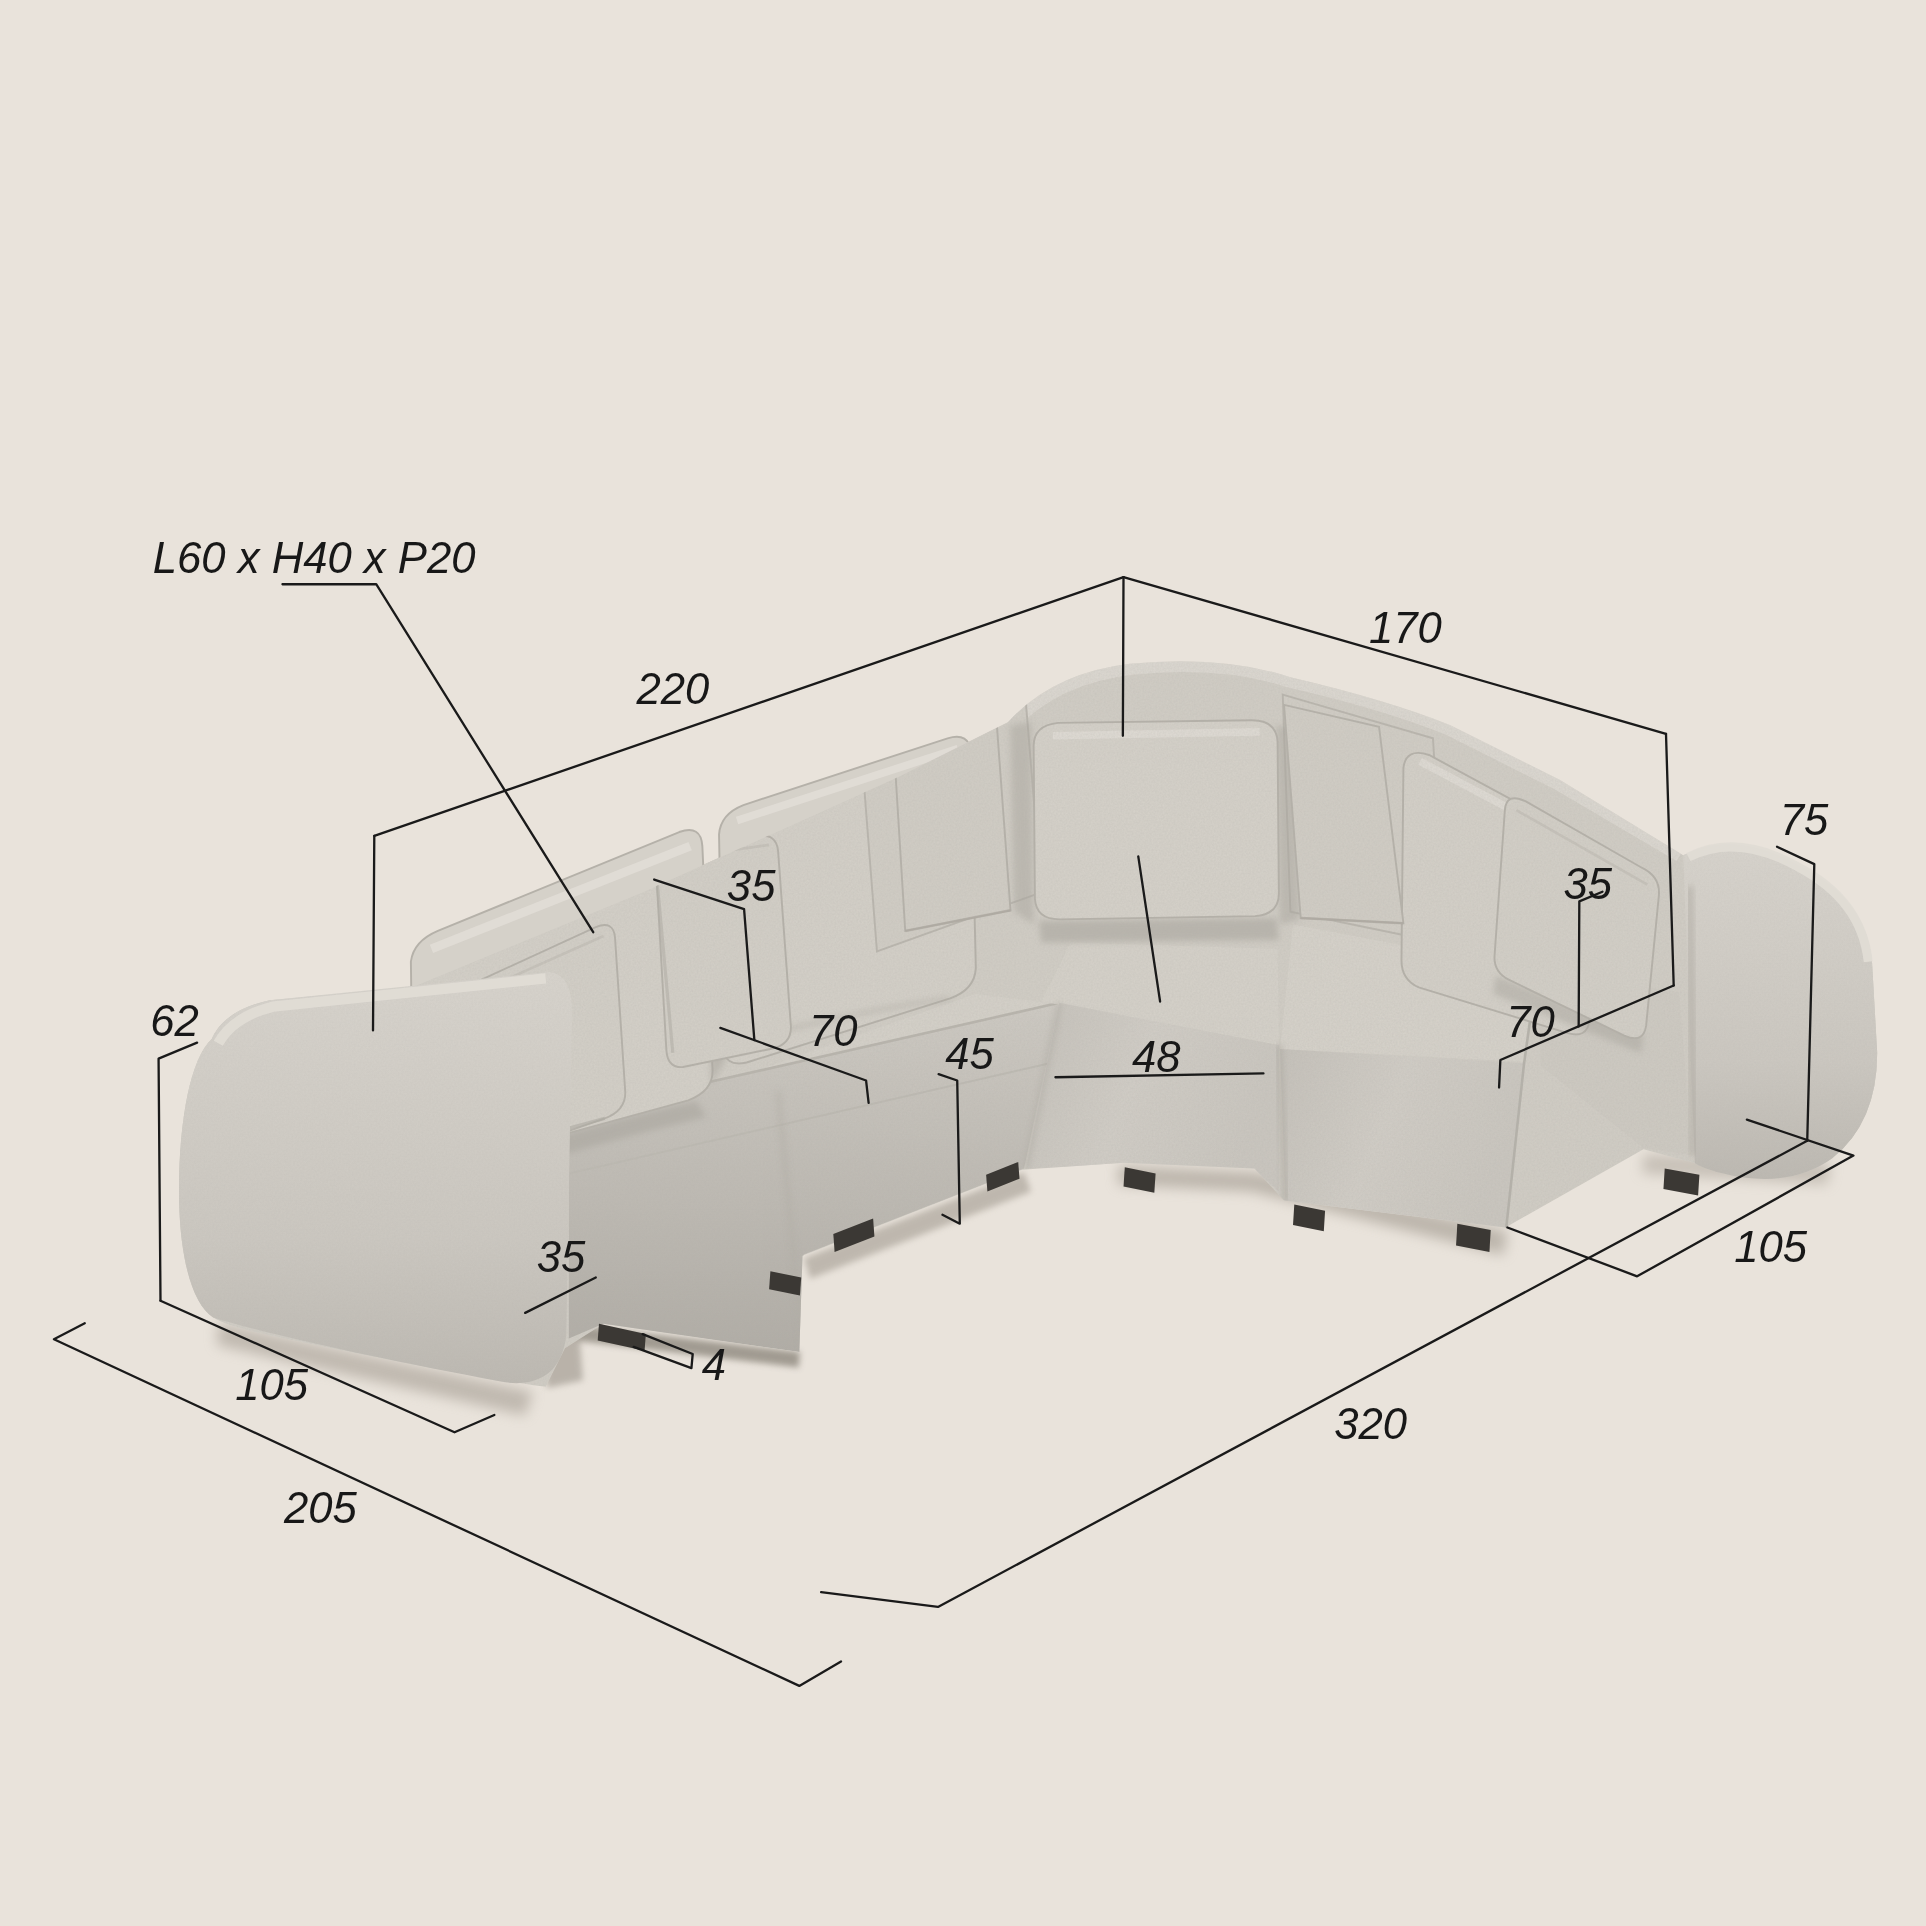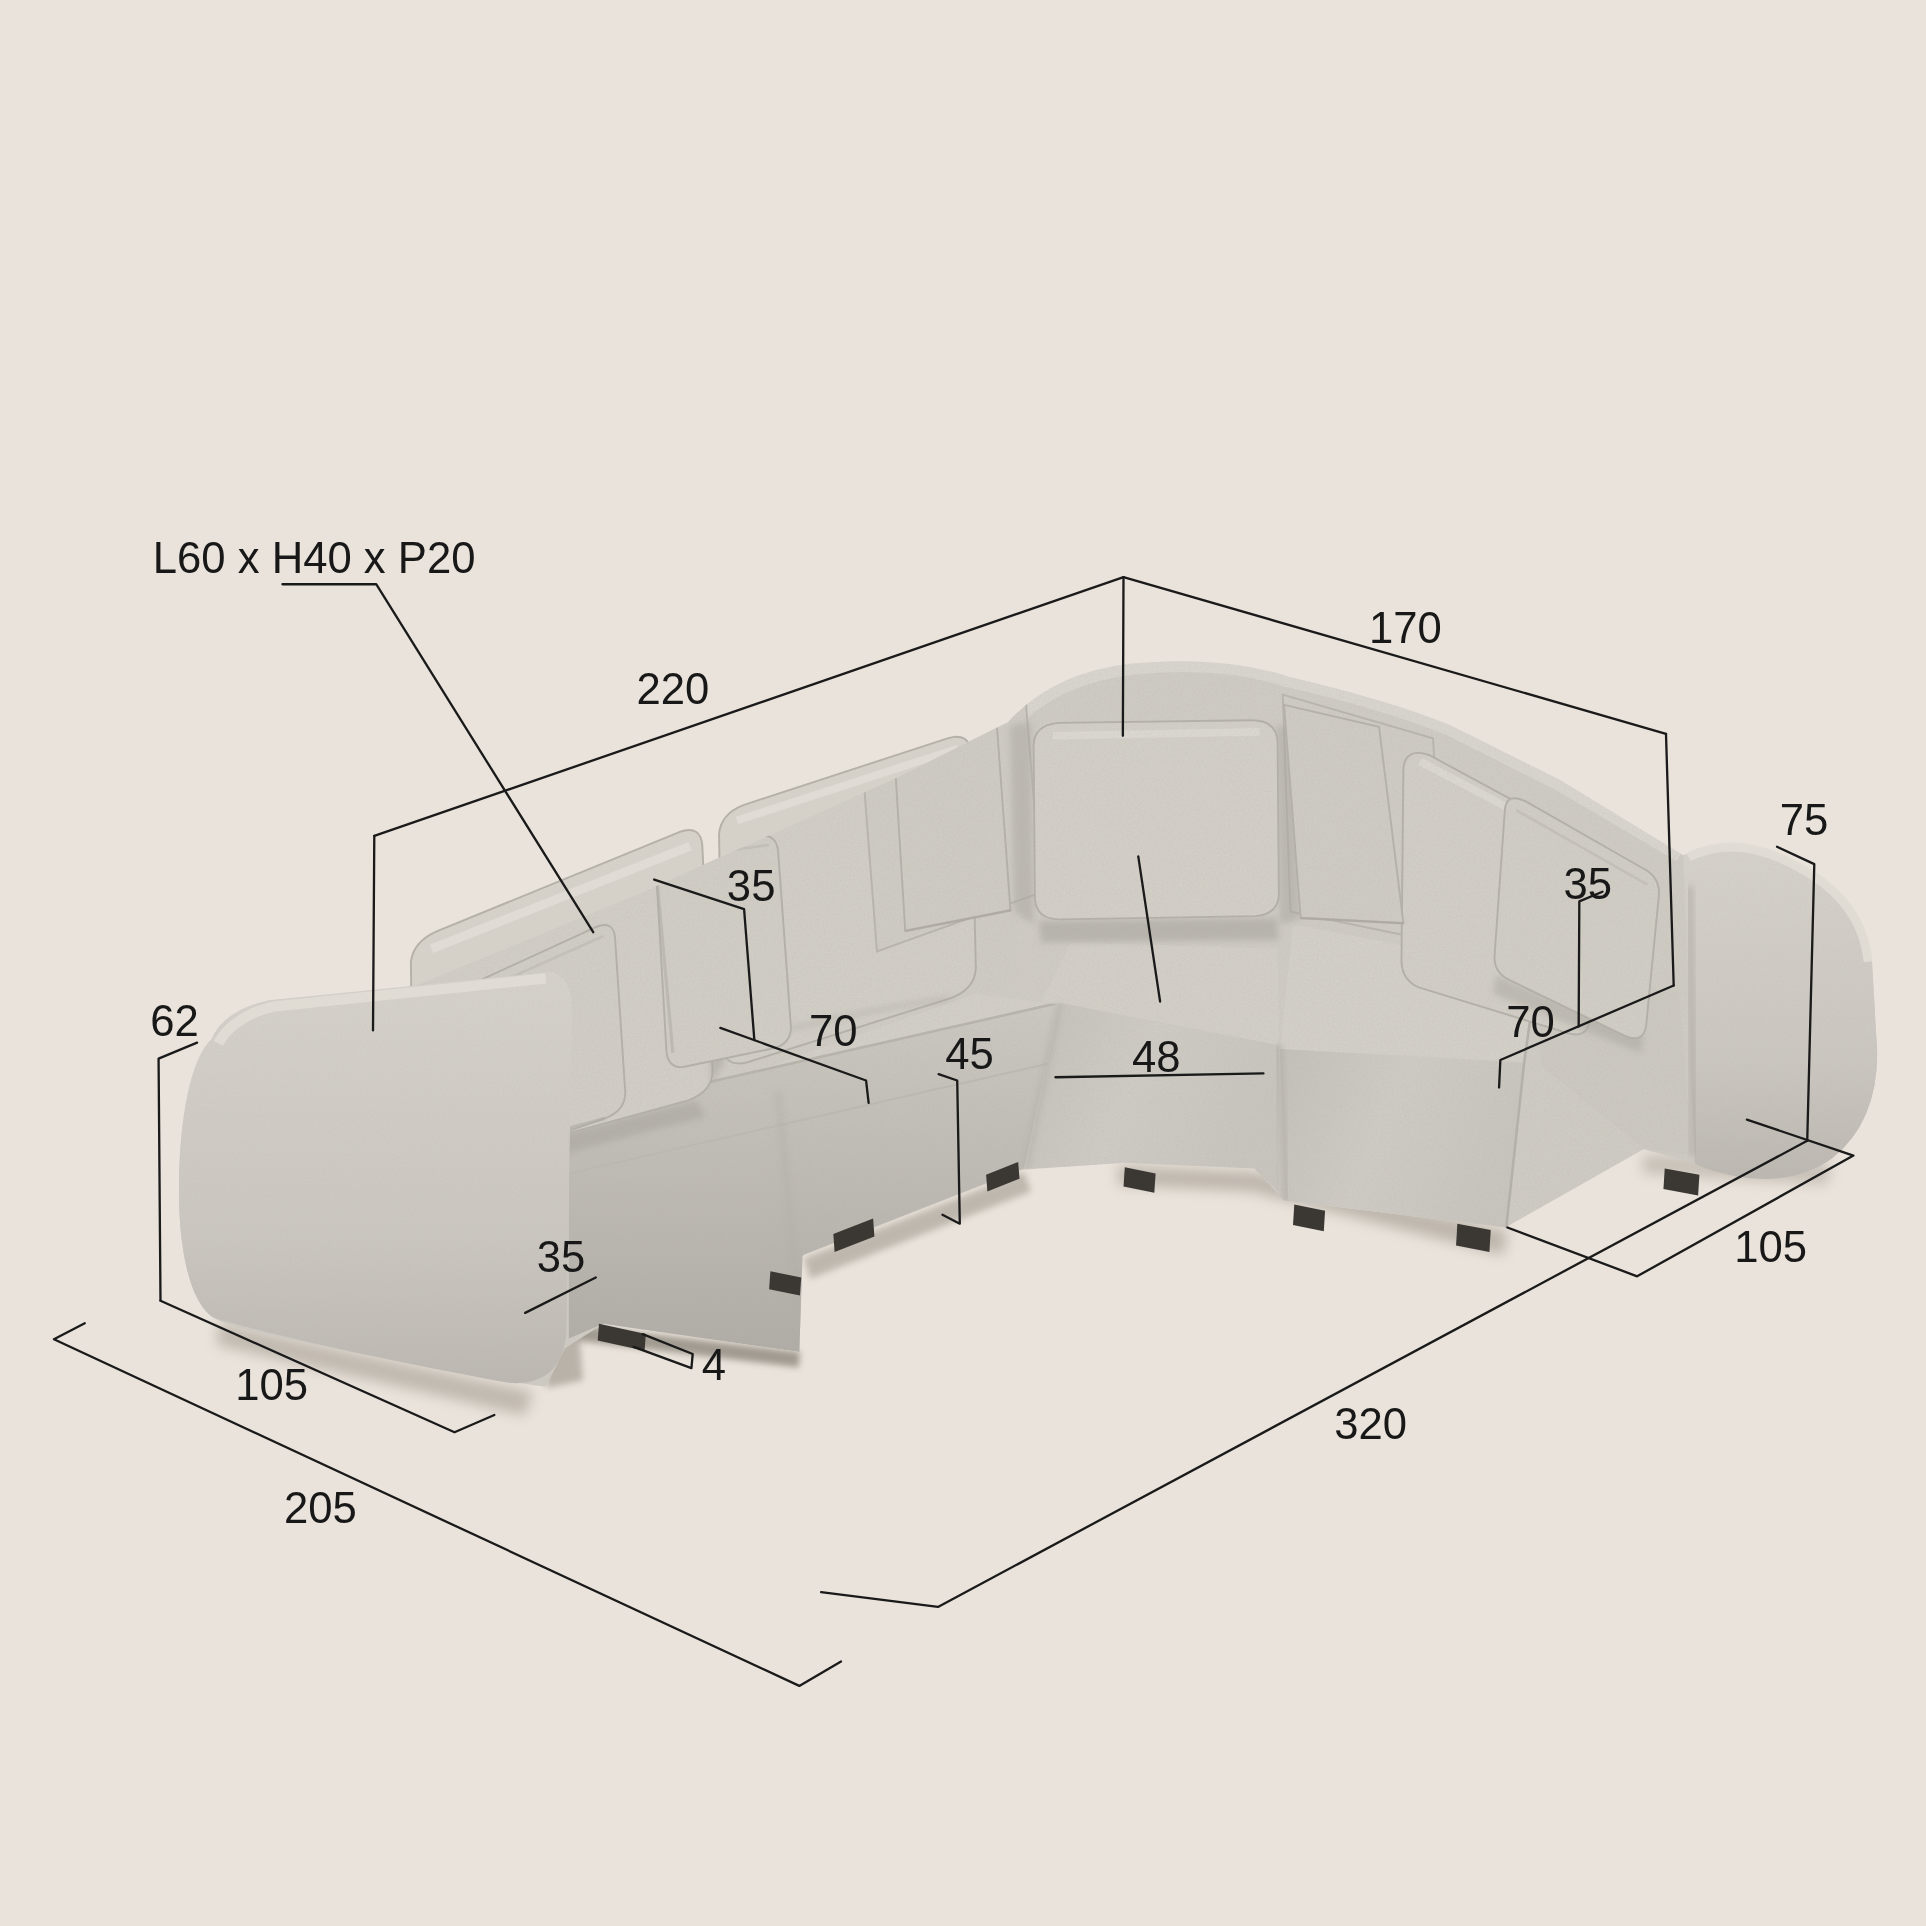--- a/index.html
+++ b/index.html
@@ -1,16 +1,16 @@
 <!DOCTYPE html>
 <html style="font-size:10.3px"><head>
 <meta charset="utf-8">
 <style>
   html,body{margin:0;padding:0;background:#e9e3db;}
-  #canvas{width:1926px;height:1926px;position:relative;}
+  #canvas{width:1926px;height:1926px;position:relative;font-style:italic;}
   svg{display:block;}
   text{font-family:"Liberation Sans", sans-serif; fill:#181818;}
   .dim{font-size:68px;}
   .line{stroke:#1a1a1a;stroke-width:3.6;fill:none;stroke-linecap:round;stroke-linejoin:round;}
   .crease{stroke:#bdb9b1;stroke-width:3;fill:none;}
 </style>
 </head>
 <body>
 <div id="canvas">
 <svg width="1926" height="1926" viewBox="0 0 3000 3000">

